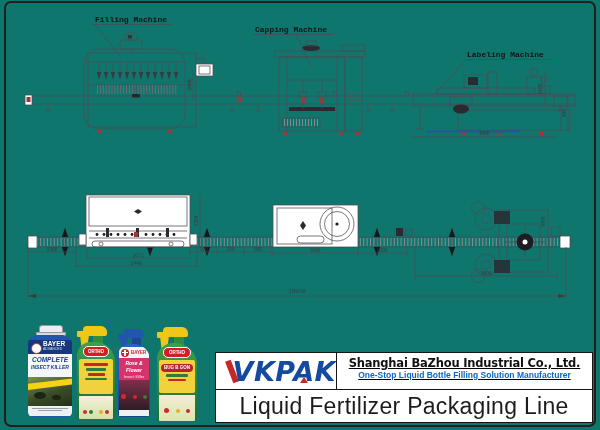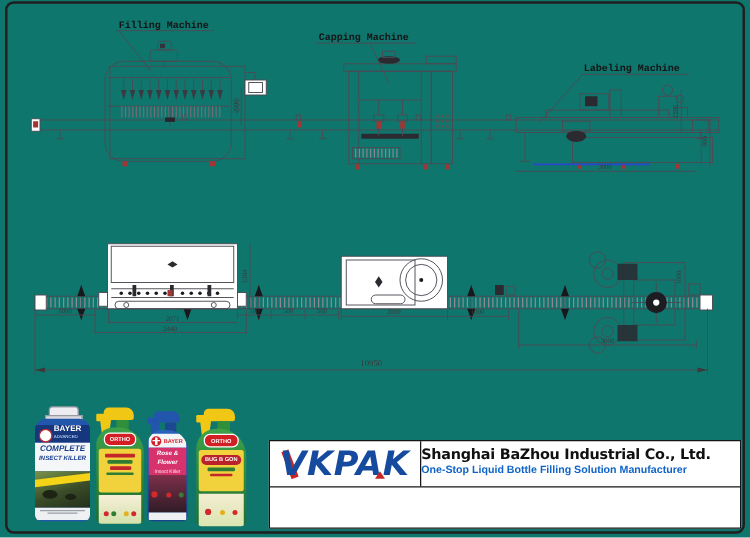--- a/index.html
+++ b/index.html
@@ -74,29 +74,29 @@
   .b4-body{left:0;top:19px;right:0;bottom:0;background:linear-gradient(#3da04a,#20702e);
            border-radius:16px 22px 4px 4px;overflow:hidden;}
   .b4-yellow{margin:2px 2px 0;height:31px;background:#f2d23c;border-radius:2px;padding-top:2px;}
   .b4-scene{margin:2px 2px 0;height:23px;background:linear-gradient(#f4ecd2,#d9e6b0);text-align:center;padding-top:4px;}
 
   
   .brand-table{position:absolute;left:215px;top:352px;width:378px;height:71px;
                border:1.6px solid #161616;box-sizing:border-box;background:#fff;}
   .bt-top{display:flex;height:37px;border-bottom:1.6px solid #161616;box-sizing:border-box;}
   .logo-cell{width:121px;border-right:1.6px solid #161616;box-sizing:border-box;
-             position:relative;display:flex;align-items:center;justify-content:center;}
+             position:relative;display:flex;align-items:center;justify-content:flex-end;}
   .logo-text{font-family:"DejaVu Sans",sans-serif;font-weight:bold;font-style:italic;
              font-size:27px;letter-spacing:.5px;color:#164a9e;line-height:1;position:relative;z-index:1;}
   .logo-red-stroke{position:absolute;left:13px;top:7px;width:6px;height:23px;background:#c62828;
                    transform:rotate(-21deg);z-index:0;}
   .logo-red-accent{position:absolute;left:84px;bottom:6px;width:0;height:0;z-index:2;
                    border-left:4px solid transparent;border-right:4px solid transparent;
                    border-bottom:6px solid #c62828;}
-  .company-cell{flex:1;text-align:left;padding-top:3px;}
+  .company-cell{flex:1;text-align:center;padding-top:3px;text-decoration:underline;}
   .company-name{font-family:"DejaVu Sans",sans-serif;font-weight:bold;font-size:11.5px;
                 letter-spacing:-.2px;color:#111;line-height:14px;}
   .company-tagline{font-weight:bold;font-size:8.5px;color:#1064c8;line-height:11px;}
   .bt-title{height:32px;display:flex;align-items:center;justify-content:center;}
   .line-title{font-size:23px;color:#1c1c1c;letter-spacing:.3px;}
 </style>
 </head>
 <body>
 
 <div class="page">
@@ -451,16 +451,19 @@
       <div class="logo-cell">
         <div class="logo-red-stroke"></div>
         <div class="logo-text">VKPAK</div>
         <div class="logo-red-accent"></div>
       </div>
       <div class="company-cell">
         <div class="company-name">Shanghai BaZhou Industrial Co., Ltd.</div>
         <div class="company-tagline">One-Stop Liquid Bottle Filling Solution Manufacturer</div>
       </div>
     </div>
+    <div class="bt-title">
+      <div class="line-title">Liquid Fertilizer Packaging Line</div>
+    </div>
   </div>
 
   <div class="frame"></div>
 </div>
 
 </body></html>

